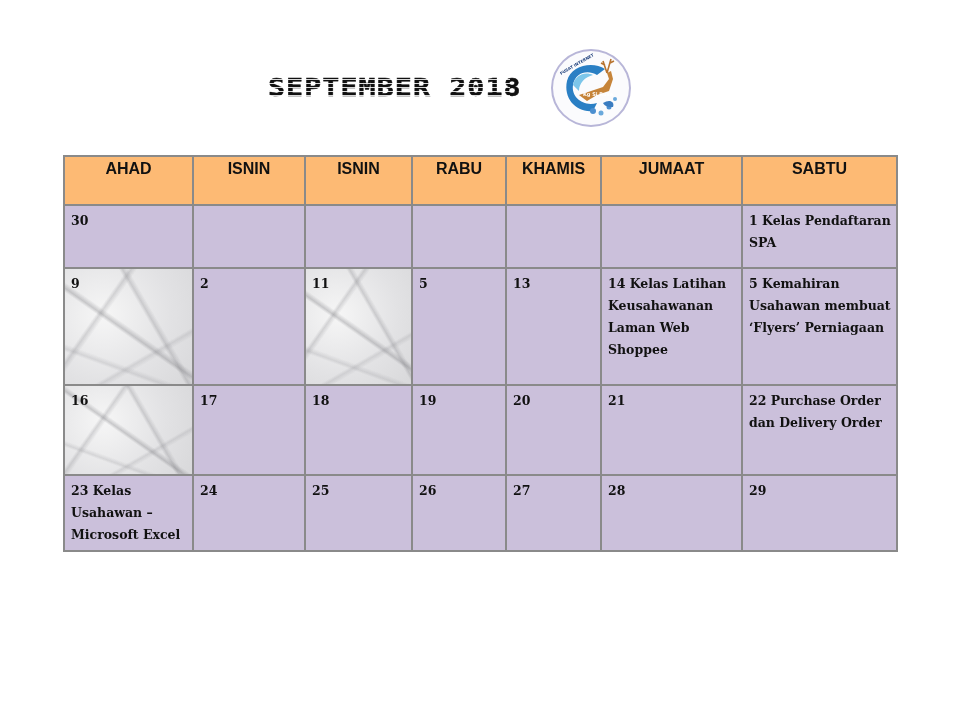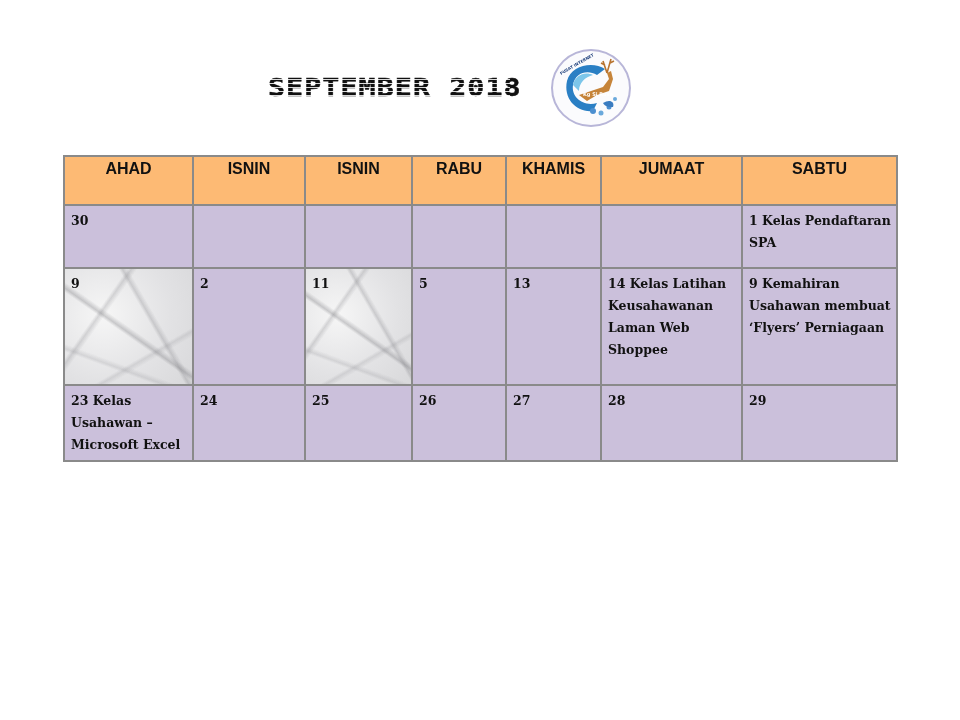--- a/index.html
+++ b/index.html
@@ -105,21 +105,30 @@
       <td></td>
       <td>1 Kelas Pendaftaran SPA</td>
     </tr>
     <tr style="height:117px">
       <td class="marble">9</td>
       <td>2</td>
       <td class="marble">11</td>
       <td>5</td>
       <td>13</td>
       <td>14 Kelas  Latihan Keusahawanan Laman Web Shoppee</td>
-      <td>9 Kemahiran Usahawan membuat ‘Flyers’ Perniagaan</td>
+      <td>5 Kemahiran Usahawan membuat ‘Flyers’ Perniagaan</td>
+    </tr>
+    <tr style="height:90px">
+      <td class="marble">16</td>
+      <td>17</td>
+      <td>18</td>
+      <td>19</td>
+      <td>20</td>
+      <td>21</td>
+      <td>22 Purchase Order dan Delivery Order</td>
     </tr>
     <tr style="height:76px">
       <td>23 Kelas Usahawan – Microsoft Excel</td>
       <td>24</td>
       <td>25</td>
       <td>26</td>
       <td>27</td>
       <td>28</td>
       <td>29</td>
     </tr>

